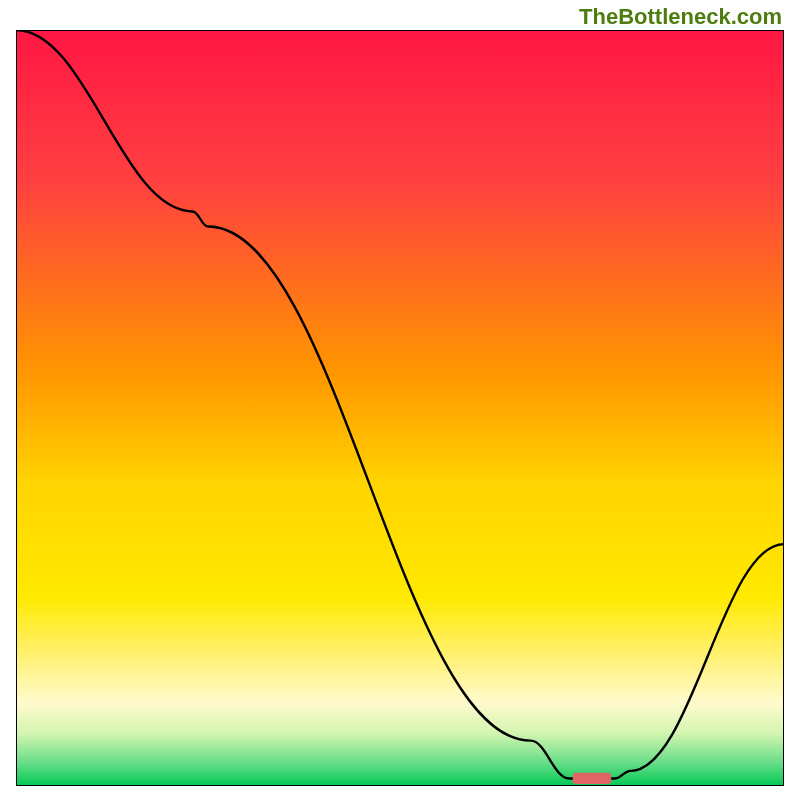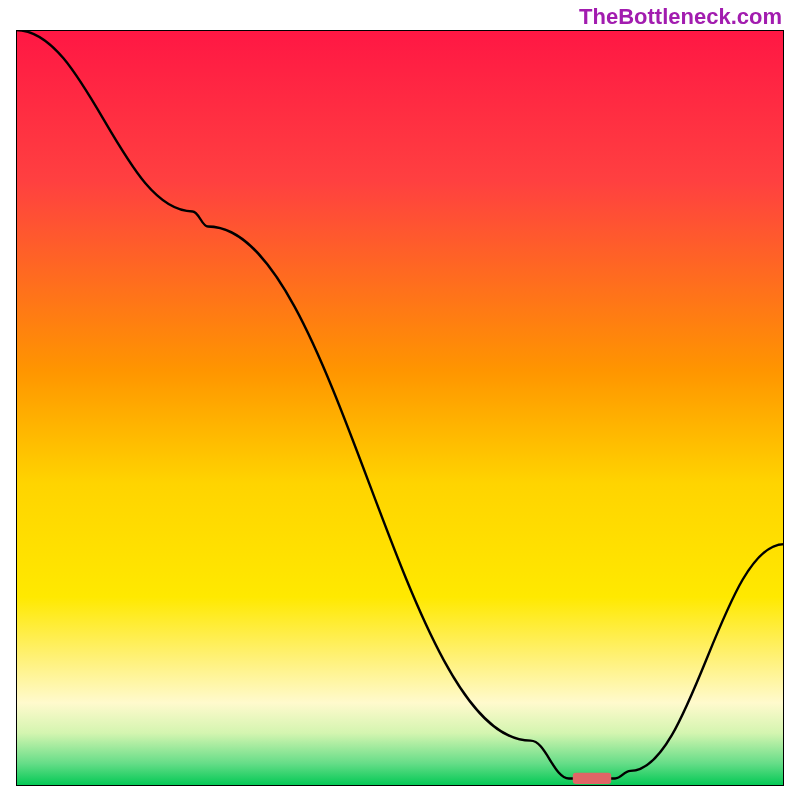--- a/index.html
+++ b/index.html
@@ -9,21 +9,21 @@
     background: #ffffff;
     font-family: Arial, sans-serif;
     position: relative;
   }
   .watermark {
     position: absolute;
     top: 4px;
     right: 18px;
     font-size: 22px;
     font-weight: bold;
-    color: #a21caf;
+    color: #4d7c0f;
     z-index: 5;
   }
   .chart-container {
     position: absolute;
     left: 16px;
     top: 30px;
     width: 768px;
     height: 756px;
   }
   svg { display: block; }

